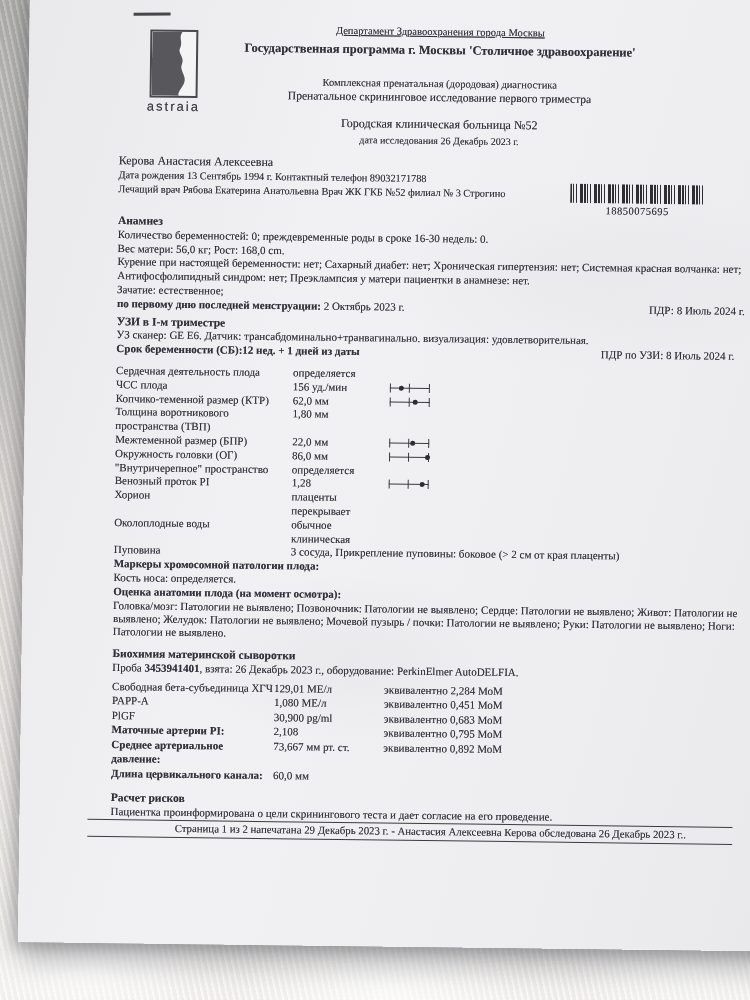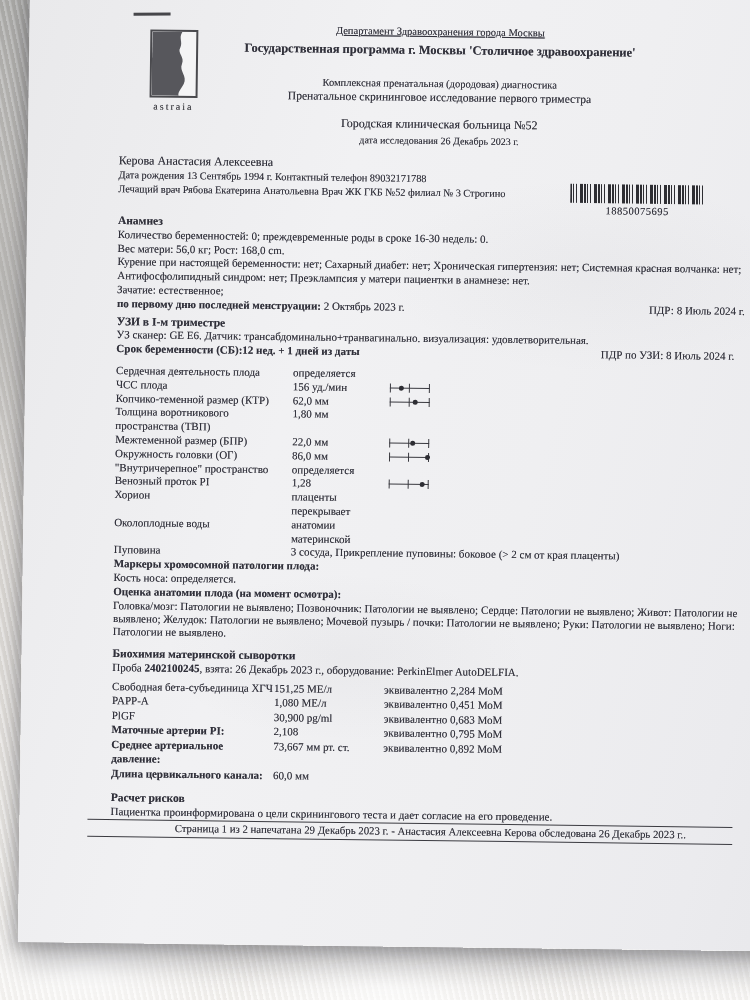--- a/index.html
+++ b/index.html
@@ -25,21 +25,21 @@
     color:#30303a;font-size:11px;line-height:13.8px;
     text-shadow:0 0 .5px rgba(48,48,58,.55);
   }
   .content{position:relative;padding:40px 46px 0 91px;width:640px;}
   .ctr{text-align:center;}
   .b{font-weight:bold;}
   .u{text-decoration:underline;}
   .dash-mark{position:absolute;left:104px;top:31px;width:37px;height:3px;background:#46464a;transform:rotate(-1deg);}
   .logo{position:absolute;left:112px;top:48px;width:66px;text-align:center;}
   .logo-box{width:44px;height:64px;margin:0 auto;border:2.5px solid #4a4a4e;background:#f4f4f5;position:relative;overflow:hidden;}
-  .logo-word{font-size:10px;letter-spacing:2px;color:#3c3c40;margin-top:2px;font-family:Liberation Serif, serif;}
+  .logo-word{font-size:13px;letter-spacing:2px;color:#3c3c40;margin-top:2px;font-family:Liberation Sans, sans-serif;}
   .hdr-dept{font-size:10.5px;}
   .hdr-prog{font-size:12.5px;font-weight:bold;margin-top:5px;}
   .hdr-sub1{font-size:10.5px;margin-top:19px;}
   .hdr-sub2{font-size:11.5px;margin-top:1px;}
   .hdr-hosp{font-size:12px;margin-top:13px;}
   .hdr-date{font-size:10px;margin-top:2px;}
   .patient{margin-top:10px;position:relative;}
   .p-name{font-size:12px;}
   .p-line{font-size:10.3px;line-height:14.5px;}
   .barcode-wrap{position:absolute;right:52px;top:24px;text-align:center;width:138px;}
@@ -192,44 +192,44 @@
               <i class="dot" style="left: 84%;"></i>
             </span>
         </div>
         <div class="us-row">
           <span>Хорион</span>
           <span><span>плаценты</span><br><span>перекрывает</span></span>
             <span></span>
         </div>
         <div class="us-row">
           <span>Околоплодные воды</span>
-          <span><span>анатомии</span><br><span>материнской</span></span>
+          <span><span>обычное</span><br><span>клиническая</span></span>
             <span></span>
         </div>
         <div class="us-row" style="grid-template-columns:177px auto;">
           <span>Пуповина</span>
           <span>3 сосуда, Прикрепление пуповины: боковое (&gt; 2 см от края плаценты)</span>
         </div>
       </div>
 
       <div class="markers">
         <div class="b">Маркеры хромосомной патологии плода:</div>
         <div>Кость носа: определяется.</div>
         <div class="b">Оценка анатомии плода (на момент осмотра):</div>
         <div style="line-height:13.2px;">Головка/мозг: Патологии не выявлено;  Позвоночник: Патологии не выявлено;  Сердце: Патологии не выявлено;  Живот: Патологии не выявлено;  Желудок: Патологии не выявлено;  Мочевой пузырь / почки: Патологии не выявлено;  Руки: Патологии не выявлено;  Ноги: Патологии не выявлено.</div>
       </div>
     </div>
 
     <div class="bio">
       <div class="sec-title">Биохимия материнской сыворотки</div>
-      <div><span>Проба </span><span class="b">2402100245</span><span>, взята: 26 Декабрь 2023 г.,  оборудование: PerkinElmer AutoDELFIA.</span></div>
+      <div><span>Проба </span><span class="b">3453941401</span><span>, взята: 26 Декабрь 2023 г.,  оборудование: PerkinElmer AutoDELFIA.</span></div>
       <div style="margin-top:4px;">
         <div class="bio-row">
           <span>Свободная бета-субъединица ХГЧ</span>
-          <span>151,25 МЕ/л</span>
+          <span>129,01 МЕ/л</span>
           <span>эквивалентно 2,284 МоМ</span>
         </div>
         <div class="bio-row">
           <span>PAPP-A</span>
           <span>1,080 МЕ/л</span>
           <span>эквивалентно 0,451 МоМ</span>
         </div>
         <div class="bio-row">
           <span>PlGF</span>
           <span>30,900 pg/ml</span>

